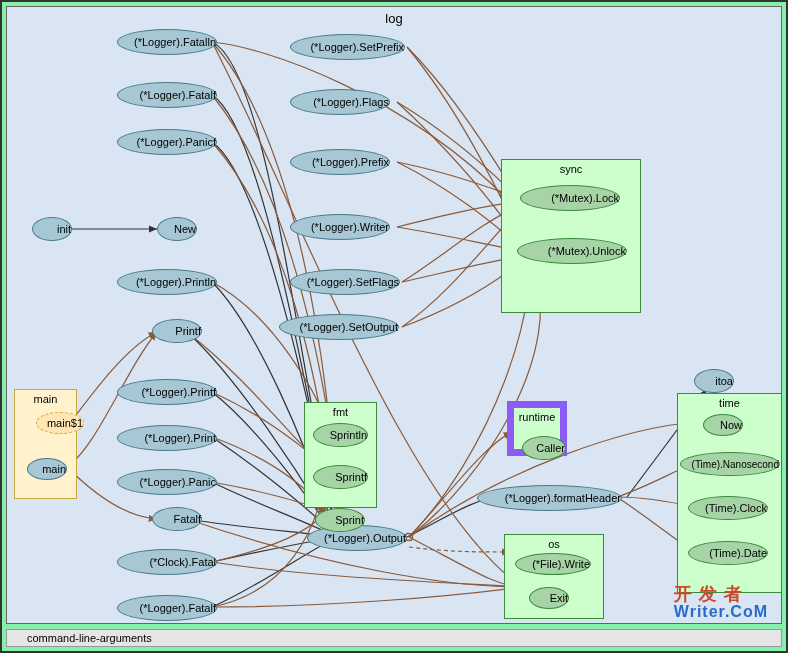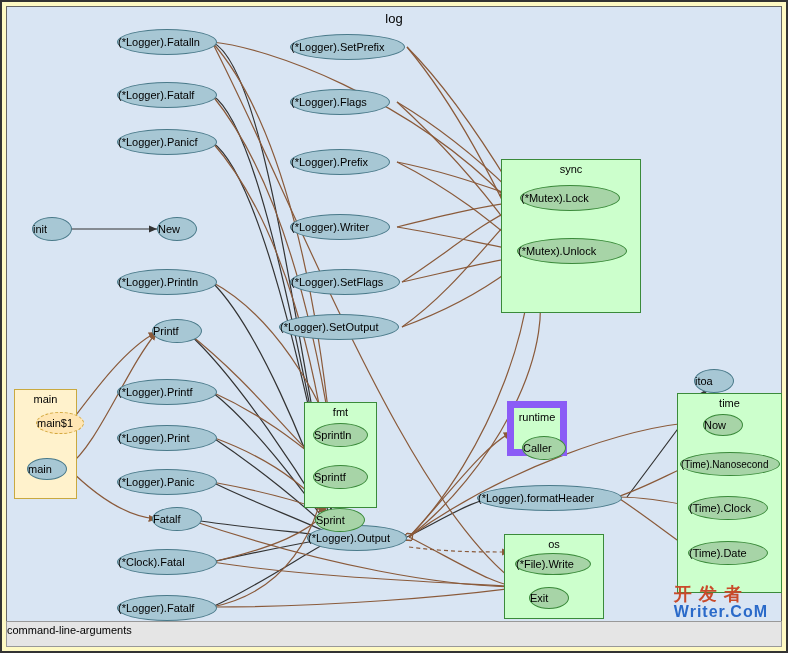--- a/index.html
+++ b/index.html
@@ -1,36 +1,36 @@
 <!DOCTYPE html>
 <html><head>
 <meta charset="utf-8">
 <style>
 *{box-sizing:border-box;margin:0;padding:0}
 body{font-family:Arial,sans-serif;font-size:11px;background:#fff}
-.diagram-container{position:relative;width:788px;height:653px;background:#fef9c3;border:2px solid #333}
+.diagram-container{position:relative;width:788px;height:653px;background:#86efac;border:2px solid #333}
 .pkg-log{position:absolute;left:4px;top:4px;right:4px;height:618px;background:#d9e5f3;border:1px solid #666}
 .pkg-log-title{position:absolute;left:50%;top:4px;transform:translateX(-50%);font-size:13px}
 .pkg-main{position:absolute;left:7px;top:382px;width:63px;height:110px;background:#fff2cc;border:1px solid #c9a93f}
 .pkg-main-title{position:absolute;left:50%;top:3px;transform:translateX(-50%);font-size:11px}
 .pkg-fmt{position:absolute;left:297px;top:395px;width:73px;height:106px;background:#ccffcc;border:1px solid #3a8a3a}
 .pkg-fmt-title{position:absolute;left:50%;top:3px;transform:translateX(-50%);font-size:11px}
 .pkg-runtime{position:absolute;left:500px;top:394px;width:60px;height:55px;background:#ccffcc;border:7px solid #8b5cf6}
 .pkg-runtime-title{position:absolute;left:50%;top:3px;transform:translateX(-50%);font-size:11px}
 .pkg-sync{position:absolute;left:494px;top:152px;width:140px;height:154px;background:#ccffcc;border:1px solid #3a8a3a}
 .pkg-sync-title{position:absolute;left:50%;top:3px;transform:translateX(-50%);font-size:11px}
 .pkg-time{position:absolute;left:670px;top:386px;width:105px;height:200px;background:#ccffcc;border:1px solid #3a8a3a}
 .pkg-time-title{position:absolute;left:50%;top:3px;transform:translateX(-50%);font-size:11px}
 .pkg-os{position:absolute;left:497px;top:527px;width:100px;height:85px;background:#ccffcc;border:1px solid #3a8a3a}
 .pkg-os-title{position:absolute;left:50%;top:3px;transform:translateX(-50%);font-size:11px}
-.node{position:absolute;border-radius:50%;display:flex;align-items:center;justify-content:flex-start;text-align:center;white-space:nowrap}
+.node{position:absolute;border-radius:50%;display:flex;align-items:center;justify-content:flex-end;text-align:center;white-space:nowrap}
 .node-blue{background:#a7c7d4;border:1px solid #4a7a8a}
 .node-green{background:#a7d4a7;border:1px solid #3a8a3a}
 .node-dashed{background:#ffe6b3;border:1.5px dashed #d4a93f;border-radius:50%}
-.footer{position:absolute;left:4px;bottom:4px;right:4px;height:26px;background:#e5e5e5;border:1px solid #999;padding-left:0;line-height:16px;font-size:11px}
+.footer{position:absolute;left:4px;bottom:4px;right:4px;height:18px;background:#e5e5e5;border:1px solid #999;padding-left:20px;line-height:16px;font-size:11px}
 svg.edges{position:absolute;left:0;top:0;width:100%;height:100%;pointer-events:none}
 .watermark{position:absolute;right:18px;bottom:30px;font-weight:bold;font-size:18px;line-height:18px;letter-spacing:1px}
 .wm1{color:#c94a2a}
 .wm2{color:#2a6ac9;font-size:16px}
 </style>
 </head>
 <body>
 
 <div class="diagram-container">
 

